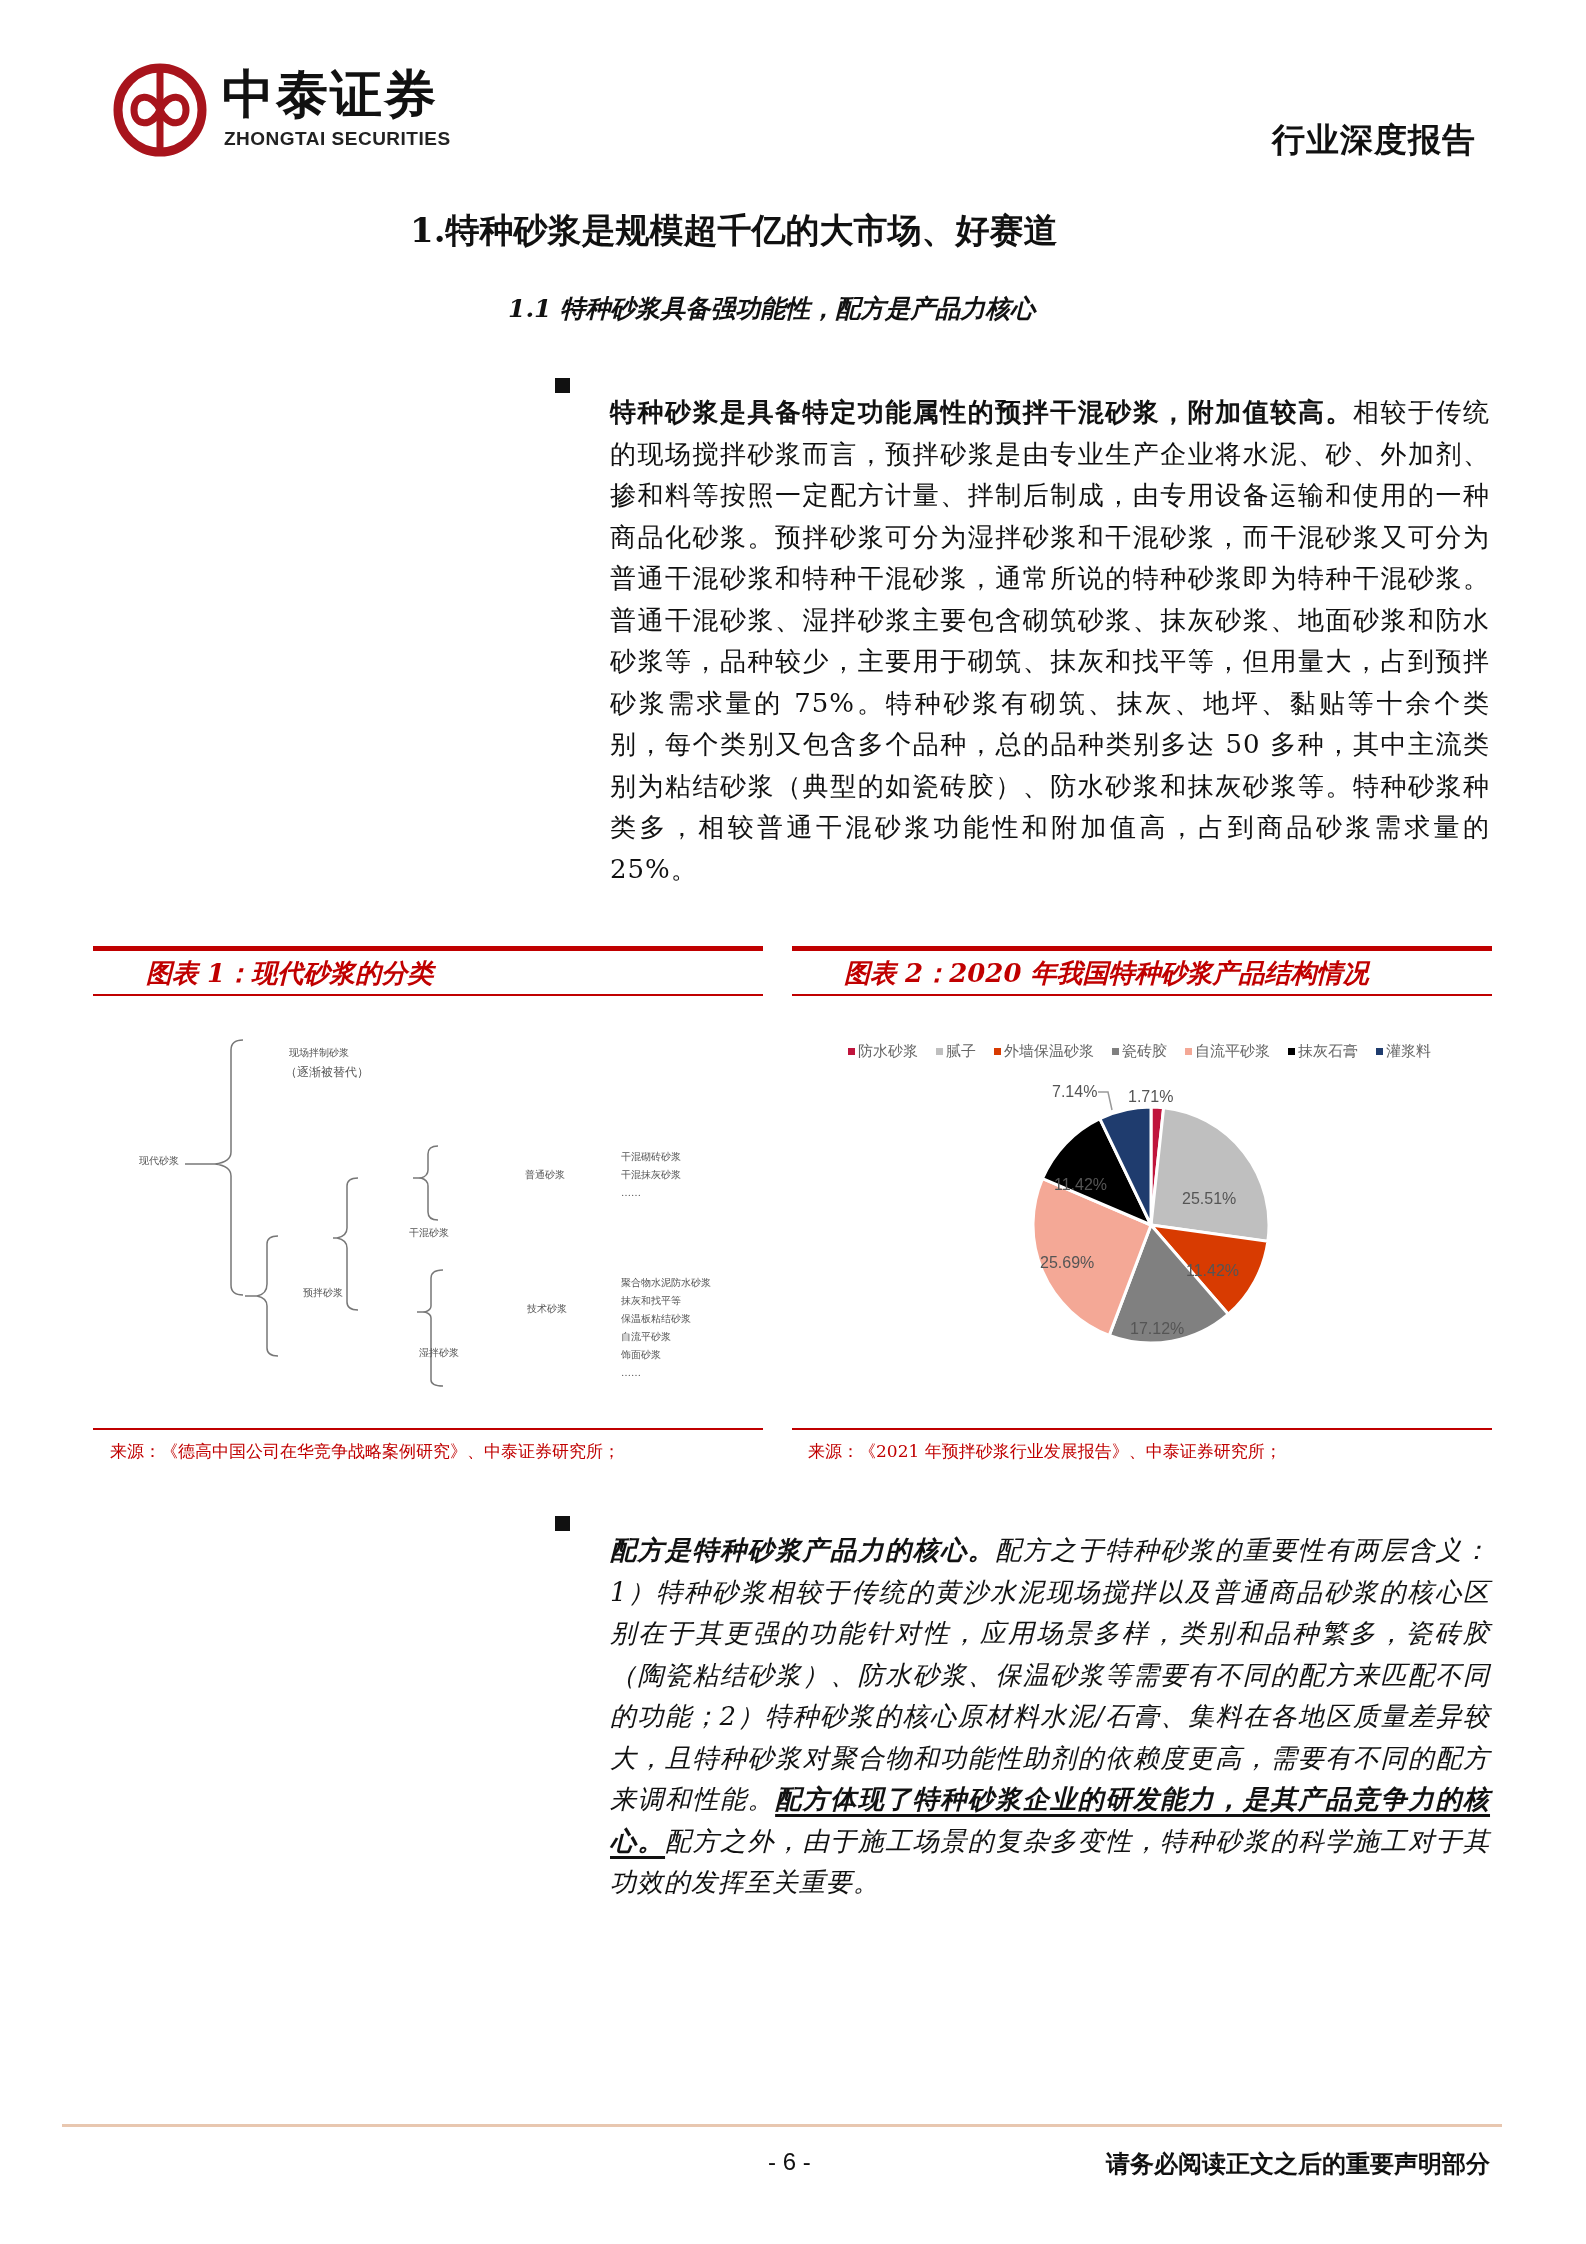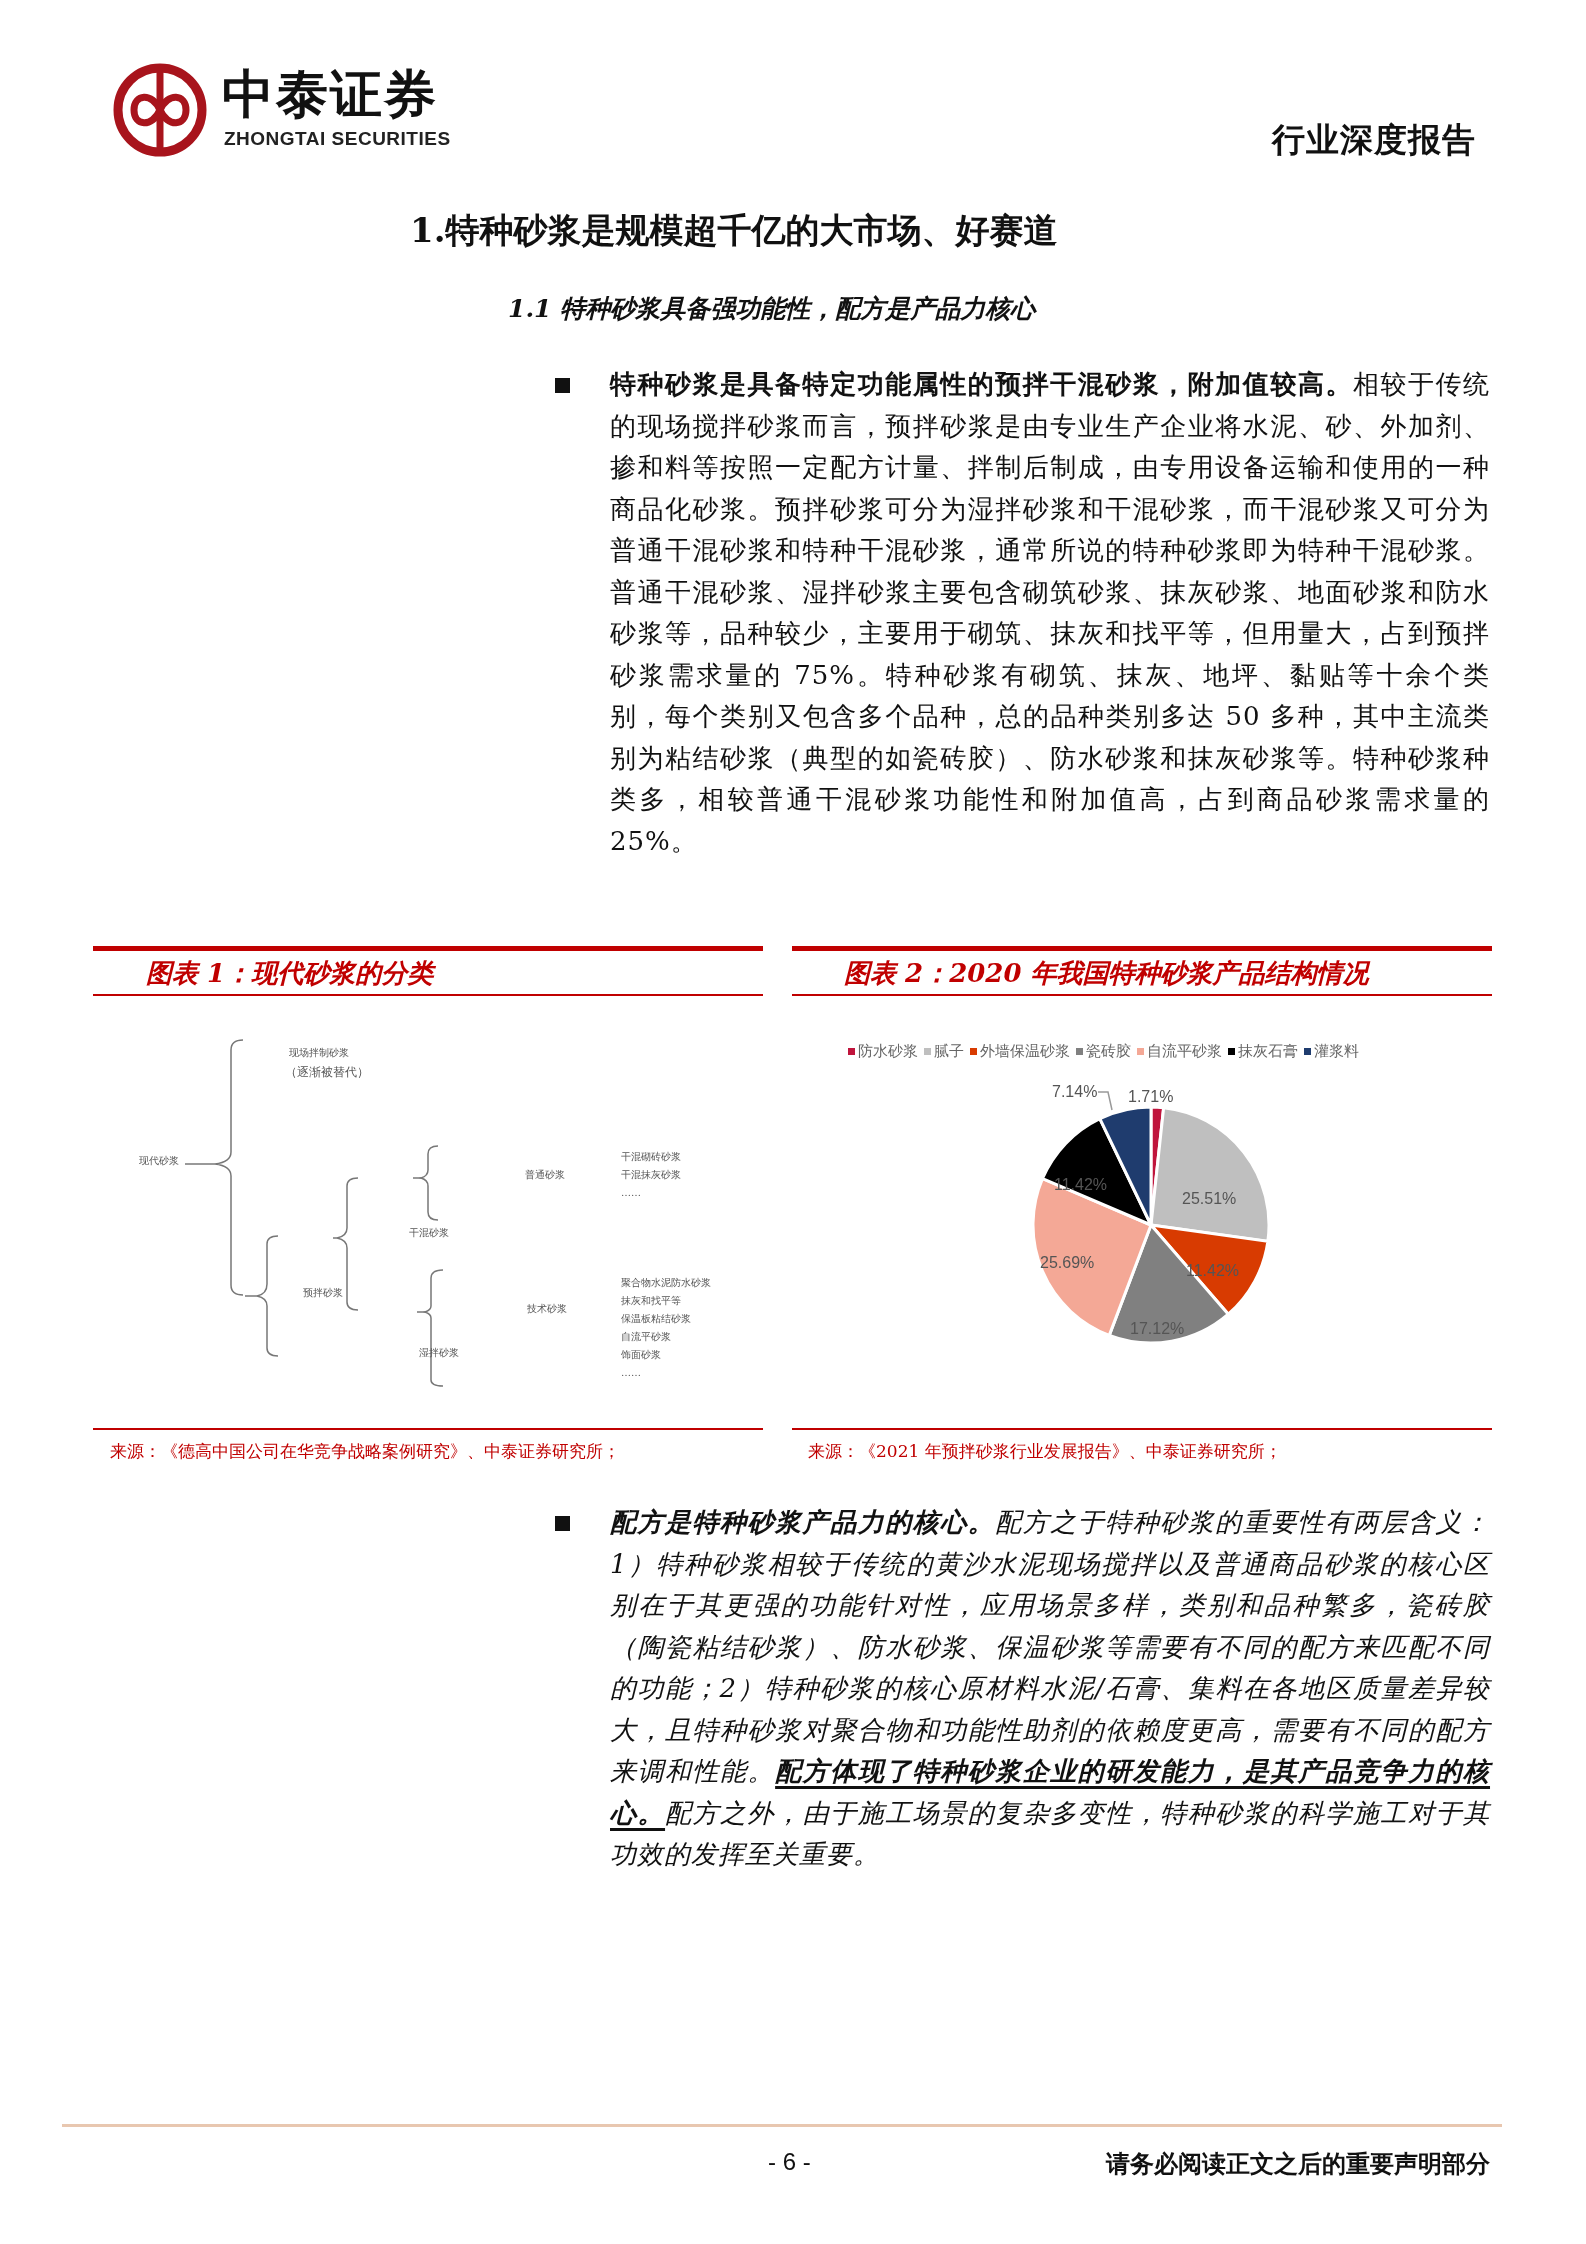--- a/index.html
+++ b/index.html
@@ -7,33 +7,33 @@
          font-family:"DejaVu Serif", "Liberation Serif", serif; color:#111; }
   .abs { position:absolute; }
   .logo-cn { left:222px; top:62px; font-family:"DejaVu Sans","Liberation Sans",sans-serif; font-weight:bold; font-size:52px; letter-spacing:2px; color:#111; line-height:64px; }
   .logo-en { left:224px; top:128px; font-family:"Liberation Sans","DejaVu Sans",sans-serif; font-weight:bold; font-size:19px; color:#222; letter-spacing:0.5px; }
   .report-type { right:110px; top:118px; font-size:33px; font-weight:bold; letter-spacing:1px; }
   
   .h1 { left:410px; top:208px; font-size:34px; font-weight:bold; }
   .h2 { left:508px; top:292px; font-size:25px; font-weight:bold;font-style:italic; }
   
   .bullet { width:15px; height:15px; background:#111; }
-  .para { left:610px; width:880px; font-size:26px; line-height:41.5px; text-align:justify; letter-spacing:1px; }
+  .para { left:610px; width:880px; font-size:26px; line-height:41.5px; text-align:justify; letter-spacing:1px;margin-top:28px; }
   .para b { font-weight:bold; }
   .para u { text-decoration:underline; text-decoration-thickness:3px; text-underline-offset:6px; font-weight:bold; }
   
   .fig-bar { height:5px; background:#c00000; }
   .fig-line { height:2px; background:#c00000; }
   .fig-title { font-size:26px; font-weight:bold; font-style:italic; color:#c00000;margin-left:36px; }
   .fig-src { font-size:17px; color:#c00000; }
   .src-line { height:2px; background:#c00000; }
   
   .dg { font-size:10px; color:#555; }
   
-  .legend { left:848px; top:1042px; font-size:15px; color:#666; display:flex; gap:2px; align-items:center; }
+  .legend { left:848px; top:1042px; font-size:15px; color:#666; display:flex; gap:14px; align-items:center; }
   .legend .sw { display:inline-block; width:7px; height:7px; margin-right:3px; }
   .legend .it { display:flex; align-items:center; margin-right:4px; }
   .pie-lbl { font-family:"Liberation Sans","DejaVu Sans",sans-serif; font-size:16px; color:#555; }
   
   .footer-line { left:62px; top:2124px; width:1440px; height:3px; background:#e8c7b0; }
   .page-no { left:768px; top:2148px; font-family:"Liberation Sans",sans-serif; font-size:24px; }
   .footer-note { right:96px; top:2148px; font-size:24px; font-weight:bold; }
 </style>
 </head>
 <body>

